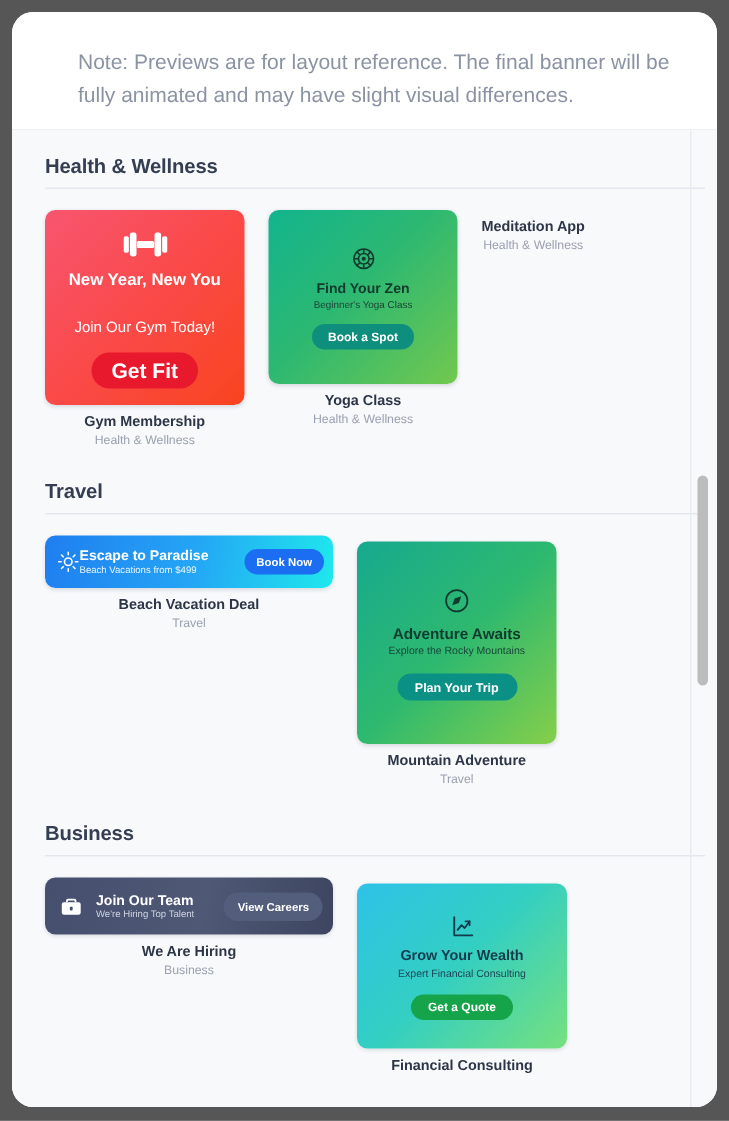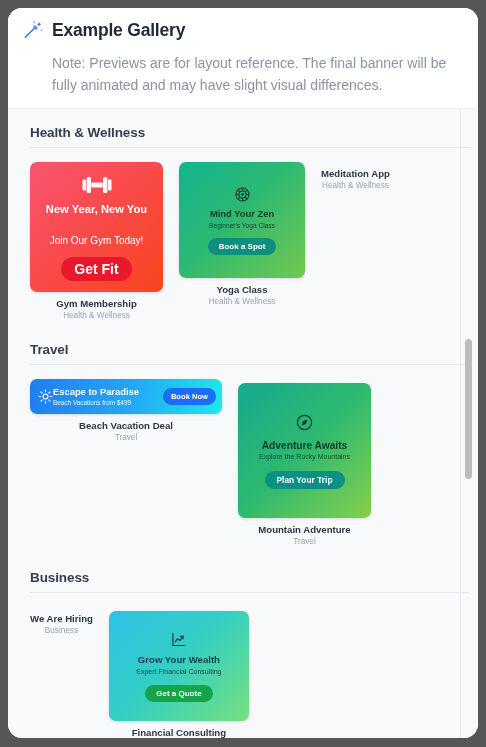--- a/index.html
+++ b/index.html
@@ -247,32 +247,20 @@
     background: #e9ebef;
   }
 </style>
 </head>
 <body>
 
 <div id="viewport">
   <div id="window-card">
 
     <div id="page-header">
-      <div class="header-title-row">
-        <span>
-          <svg class="wand-icon" viewBox="0 0 24 24" fill="none">
-            <path d="M4.2 20.4 14.6 10l-1.1-1.1L3.1 19.3a.8.8 0 0 0 0 1.1c.3.3.8.3 1.1 0z" fill="#3b6fe0"></path>
-            <path d="M14.2 6.6 17.4 9.8 15.3 11.9 12.1 8.7z" fill="#5b8bf0"></path>
-            <path d="M18.6 3.2l.75 1.75 1.75.75-1.75.75-.75 1.75-.75-1.75L16.1 5.7l1.75-.75z" fill="#3b6fe0"></path>
-            <path d="M13.2 1.6l.5 1.15L14.85 3.25l-1.15.5-.5 1.15-.5-1.15L11.55 3.25l1.15-.5z" fill="#7ba6f5"></path>
-            <path d="M21.1 10.6l.45 1.05 1.05.45-1.05.45-.45 1.05-.45-1.05-1.05-.45 1.05-.45z" fill="#7ba6f5"></path>
-          </svg>
-        </span>
-        <div id="page-title">Example Gallery</div>
-      </div>
       <div id="header-note">Note: Previews are for layout reference. The final banner will be fully animated and may have slight visual differences.</div>
     </div>
 
     <div id="gallery-scroll">
       <div id="content-left-rule"></div>
 
       <div id="gallery-inner">
 
         <div class="section">
           <div class="section-heading">Health &amp; Wellness</div>
@@ -305,21 +293,21 @@
               <div class="banner yoga-banner">
                 <div class="banner-inner">
                   <span>
                     <svg class="icon-svg" width="17" height="17" viewBox="0 0 24 24" fill="none" stroke="#123a2c" stroke-width="1.5">
                       <circle cx="12" cy="12" r="9.2"></circle>
                       <circle cx="12" cy="12" r="5"></circle>
                       <circle cx="12" cy="12" r="1.9" fill="#123a2c" stroke="none"></circle>
                       <path d="M12 2.8v4.2M12 17v4.2M2.8 12h4.2M17 12h4.2M5.5 5.5l3 3M15.5 15.5l3 3M18.5 5.5l-3 3M8.5 15.5l-3 3"></path>
                     </svg>
                   </span>
-                  <div class="b-headline">Mind Your Zen</div>
+                  <div class="b-headline">Find Your Zen</div>
                   <div class="b-sub">Beginner's Yoga Class</div>
                   <div class="b-cta">Book a Spot</div>
                 </div>
               </div>
               <div class="caption">Yoga Class</div>
               <div class="caption-sub">Health &amp; Wellness</div>
             </div>
 
             <div class="gal-item">
               <div class="caption">Meditation App</div>
@@ -376,20 +364,36 @@
           </div>
         </div>
 
         <div class="section" style="padding-top:24px;">
           <div class="section-heading">Business</div>
           <div class="section-divider"></div>
 
           <div class="row">
 
             <div class="gal-item">
+              <div class="banner hire-banner">
+                <div class="banner-inner">
+                  <span>
+                    <svg class="icon-svg" width="17" height="17" viewBox="0 0 24 24" fill="#ffffff">
+                      <path d="M9 4.4h6a1.9 1.9 0 0 1 1.9 1.9v1.2h-1.7V6.5a.5.5 0 0 0-.5-.5H9.3a.5.5 0 0 0-.5.5v1h-1.7V6.3A1.9 1.9 0 0 1 9 4.4z"></path>
+                      <rect x="3.1" y="7.7" width="17.8" height="11.9" rx="2.1"></rect>
+                      <rect x="10.7" y="11.9" width="2.6" height="3.6" rx="0.7" fill="#454f6e"></rect>
+                    </svg>
+                  </span>
+                  <div class="hire-text">
+                    <div class="b-headline">Join Our Team</div>
+                    <div class="b-sub">We're Hiring Top Talent</div>
+                  </div>
+                  <div class="b-cta">View Careers</div>
+                </div>
+              </div>
               <div class="caption">We Are Hiring</div>
               <div class="caption-sub">Business</div>
             </div>
 
             <div class="gal-item" style="margin-top:4px;border-radius:12px;">
               <div class="banner fin-banner">
                 <div class="banner-inner">
                   <span>
                     <svg class="icon-svg" width="17" height="17" viewBox="0 0 24 24" fill="none" stroke="#133b4c" stroke-width="1.7" stroke-linecap="round" stroke-linejoin="round">
                       <path d="M4 3.5v17h17"></path>

